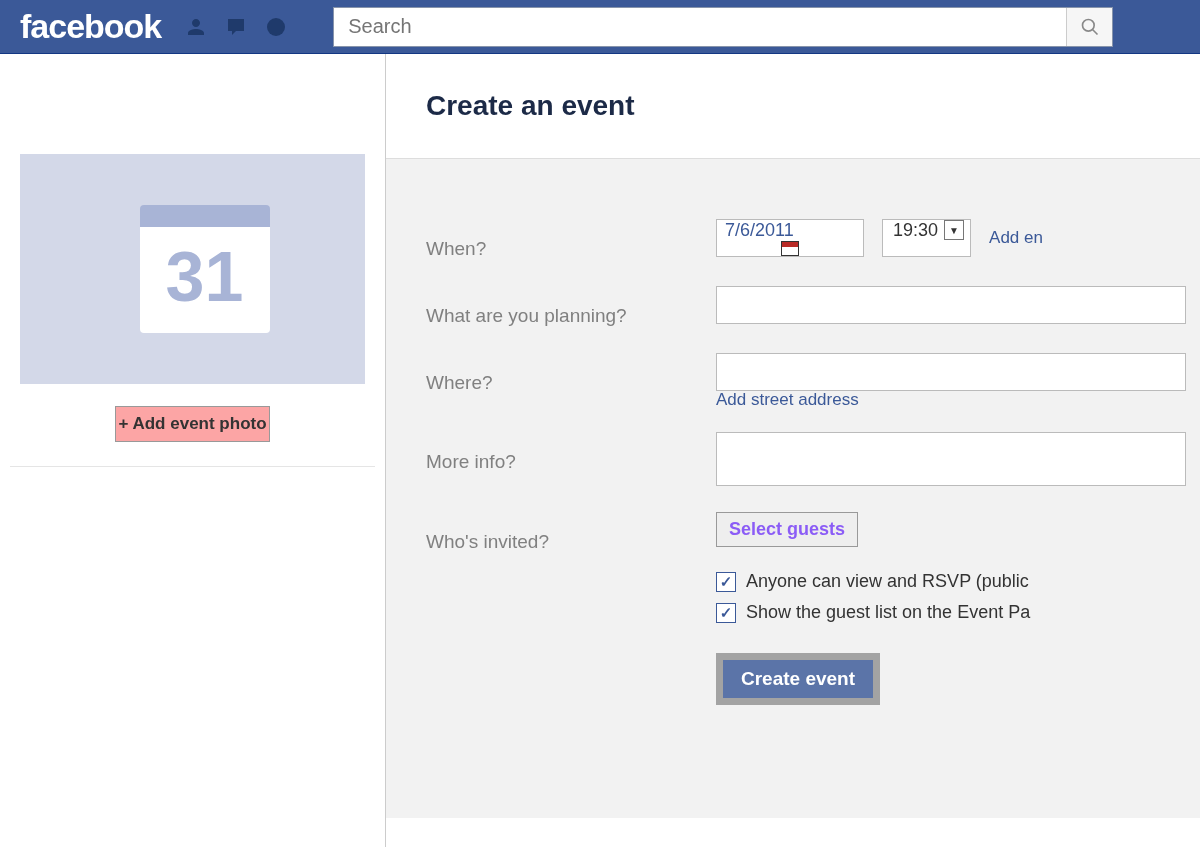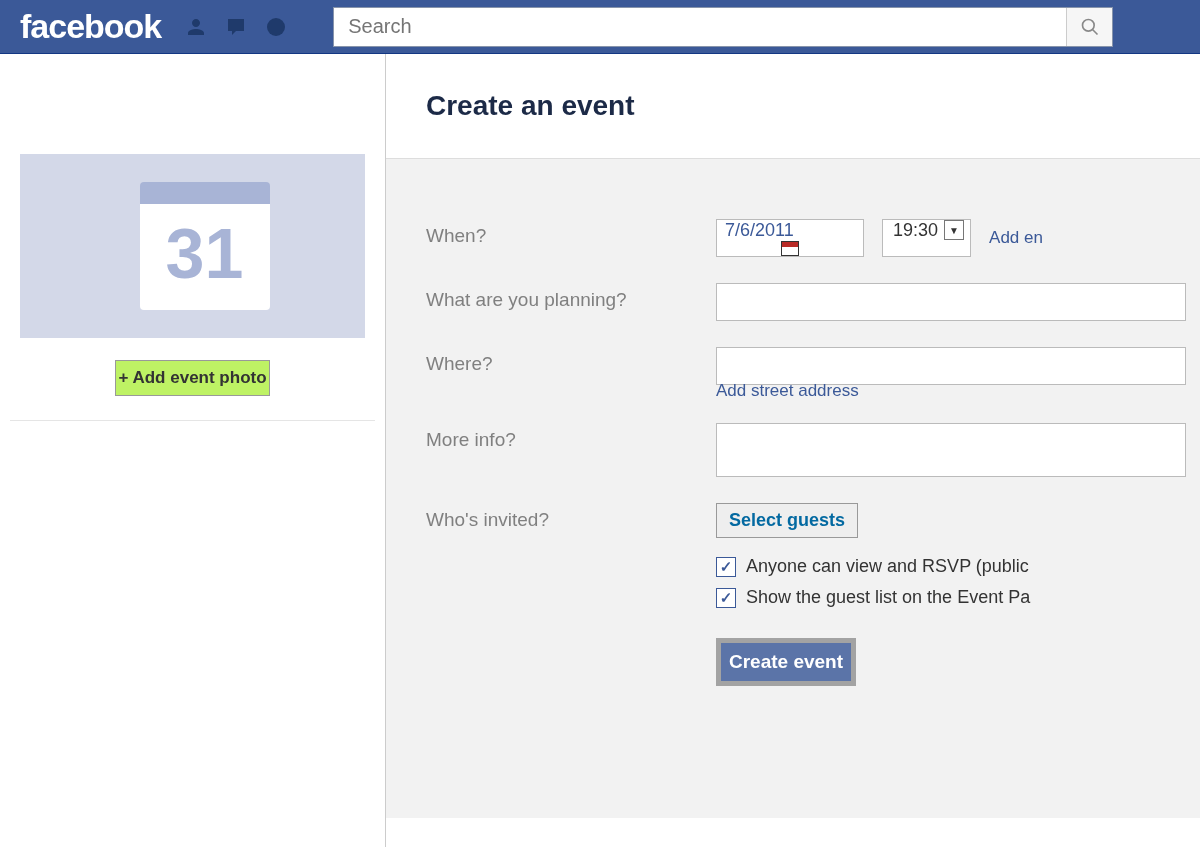--- a/index.html
+++ b/index.html
@@ -70,21 +70,21 @@
   .layout { display: flex; width: 100%; height: calc(100% - 54px); }
   .left {
     width: 386px;
     border-right: 1px solid #ccc;
     background: #fff;
     padding-top: 100px;
   }
   .photobox {
     margin: 0 20px 22px 20px;
     background: #d3d8e8;
-    height: 184px;
+    height: 230px;
     display: flex; align-items: center; justify-content: center; padding-left: 24px;
   }
   .calicon {
     width: 130px;
   }
   .calicon .top {
     height: 22px; background: #a8b4d6; border-radius: 4px 4px 0 0;
   }
   .calicon .body {
     background: #fff;
@@ -92,21 +92,21 @@
     text-align: center;
     font-size: 70px;
     font-weight: bold;
     color: #a8b4d6;
     line-height: 1.2;
     padding: 8px 0 14px 0;
   }
   .addphoto-row { text-align: center; padding-bottom: 24px; border-bottom: 1px solid #e5e5e5; margin: 0 10px; }
   .btn-grey {
     display: inline-block;
-    background: #bef264;
+    background: #fca5a5;
     border: 1px solid #999;
     padding: 7px 2px;
     font-size: 17px;
     font-weight: bold;
     color: #333;
     cursor: pointer;
   }
   
   .right {
     flex: 1;
@@ -127,20 +127,21 @@
   .row {
     display: flex;
     align-items: flex-start;
     margin-bottom: 26px;
   }
   .row .lbl {
     width: 290px;
     font-size: 19px;
     color: #808080;
     padding-top: 6px;
+    margin-top: 13px;
   }
   .row .ctrl {
     flex: 1;
     display: flex;
     align-items: center;
     gap: 18px;
     flex-wrap: wrap;
   }
   .dateinput {
     display: flex; align-items: center;
@@ -190,29 +191,29 @@
     display: flex; align-items: center; justify-content: center;
     color: #3b5998; font-size: 15px; font-weight: bold;
   }
   .btn-sec {
     display: inline-block;
     background: #eee;
     border: 1px solid #999;
     padding: 6px 12px;
     font-size: 18px;
     font-weight: bold;
-    color: #0369a1;
+    color: #8b5cf6;
     cursor: pointer;
   }
   .btn-primary {
     display: inline-block;
     background: #5b74a8;
-    border: 5px solid #a3a3a3;
+    border: 7px solid #a3a3a3;
     color: #fff;
-    padding: 8px 8px;
+    padding: 8px 18px;
     font-size: 19px;
     font-weight: bold;
     cursor: pointer;
   }
   .submit-row { margin-left: 290px; margin-top: 30px; }
 </style>
 </head>
 <body>
 
 <div class="topbar">

